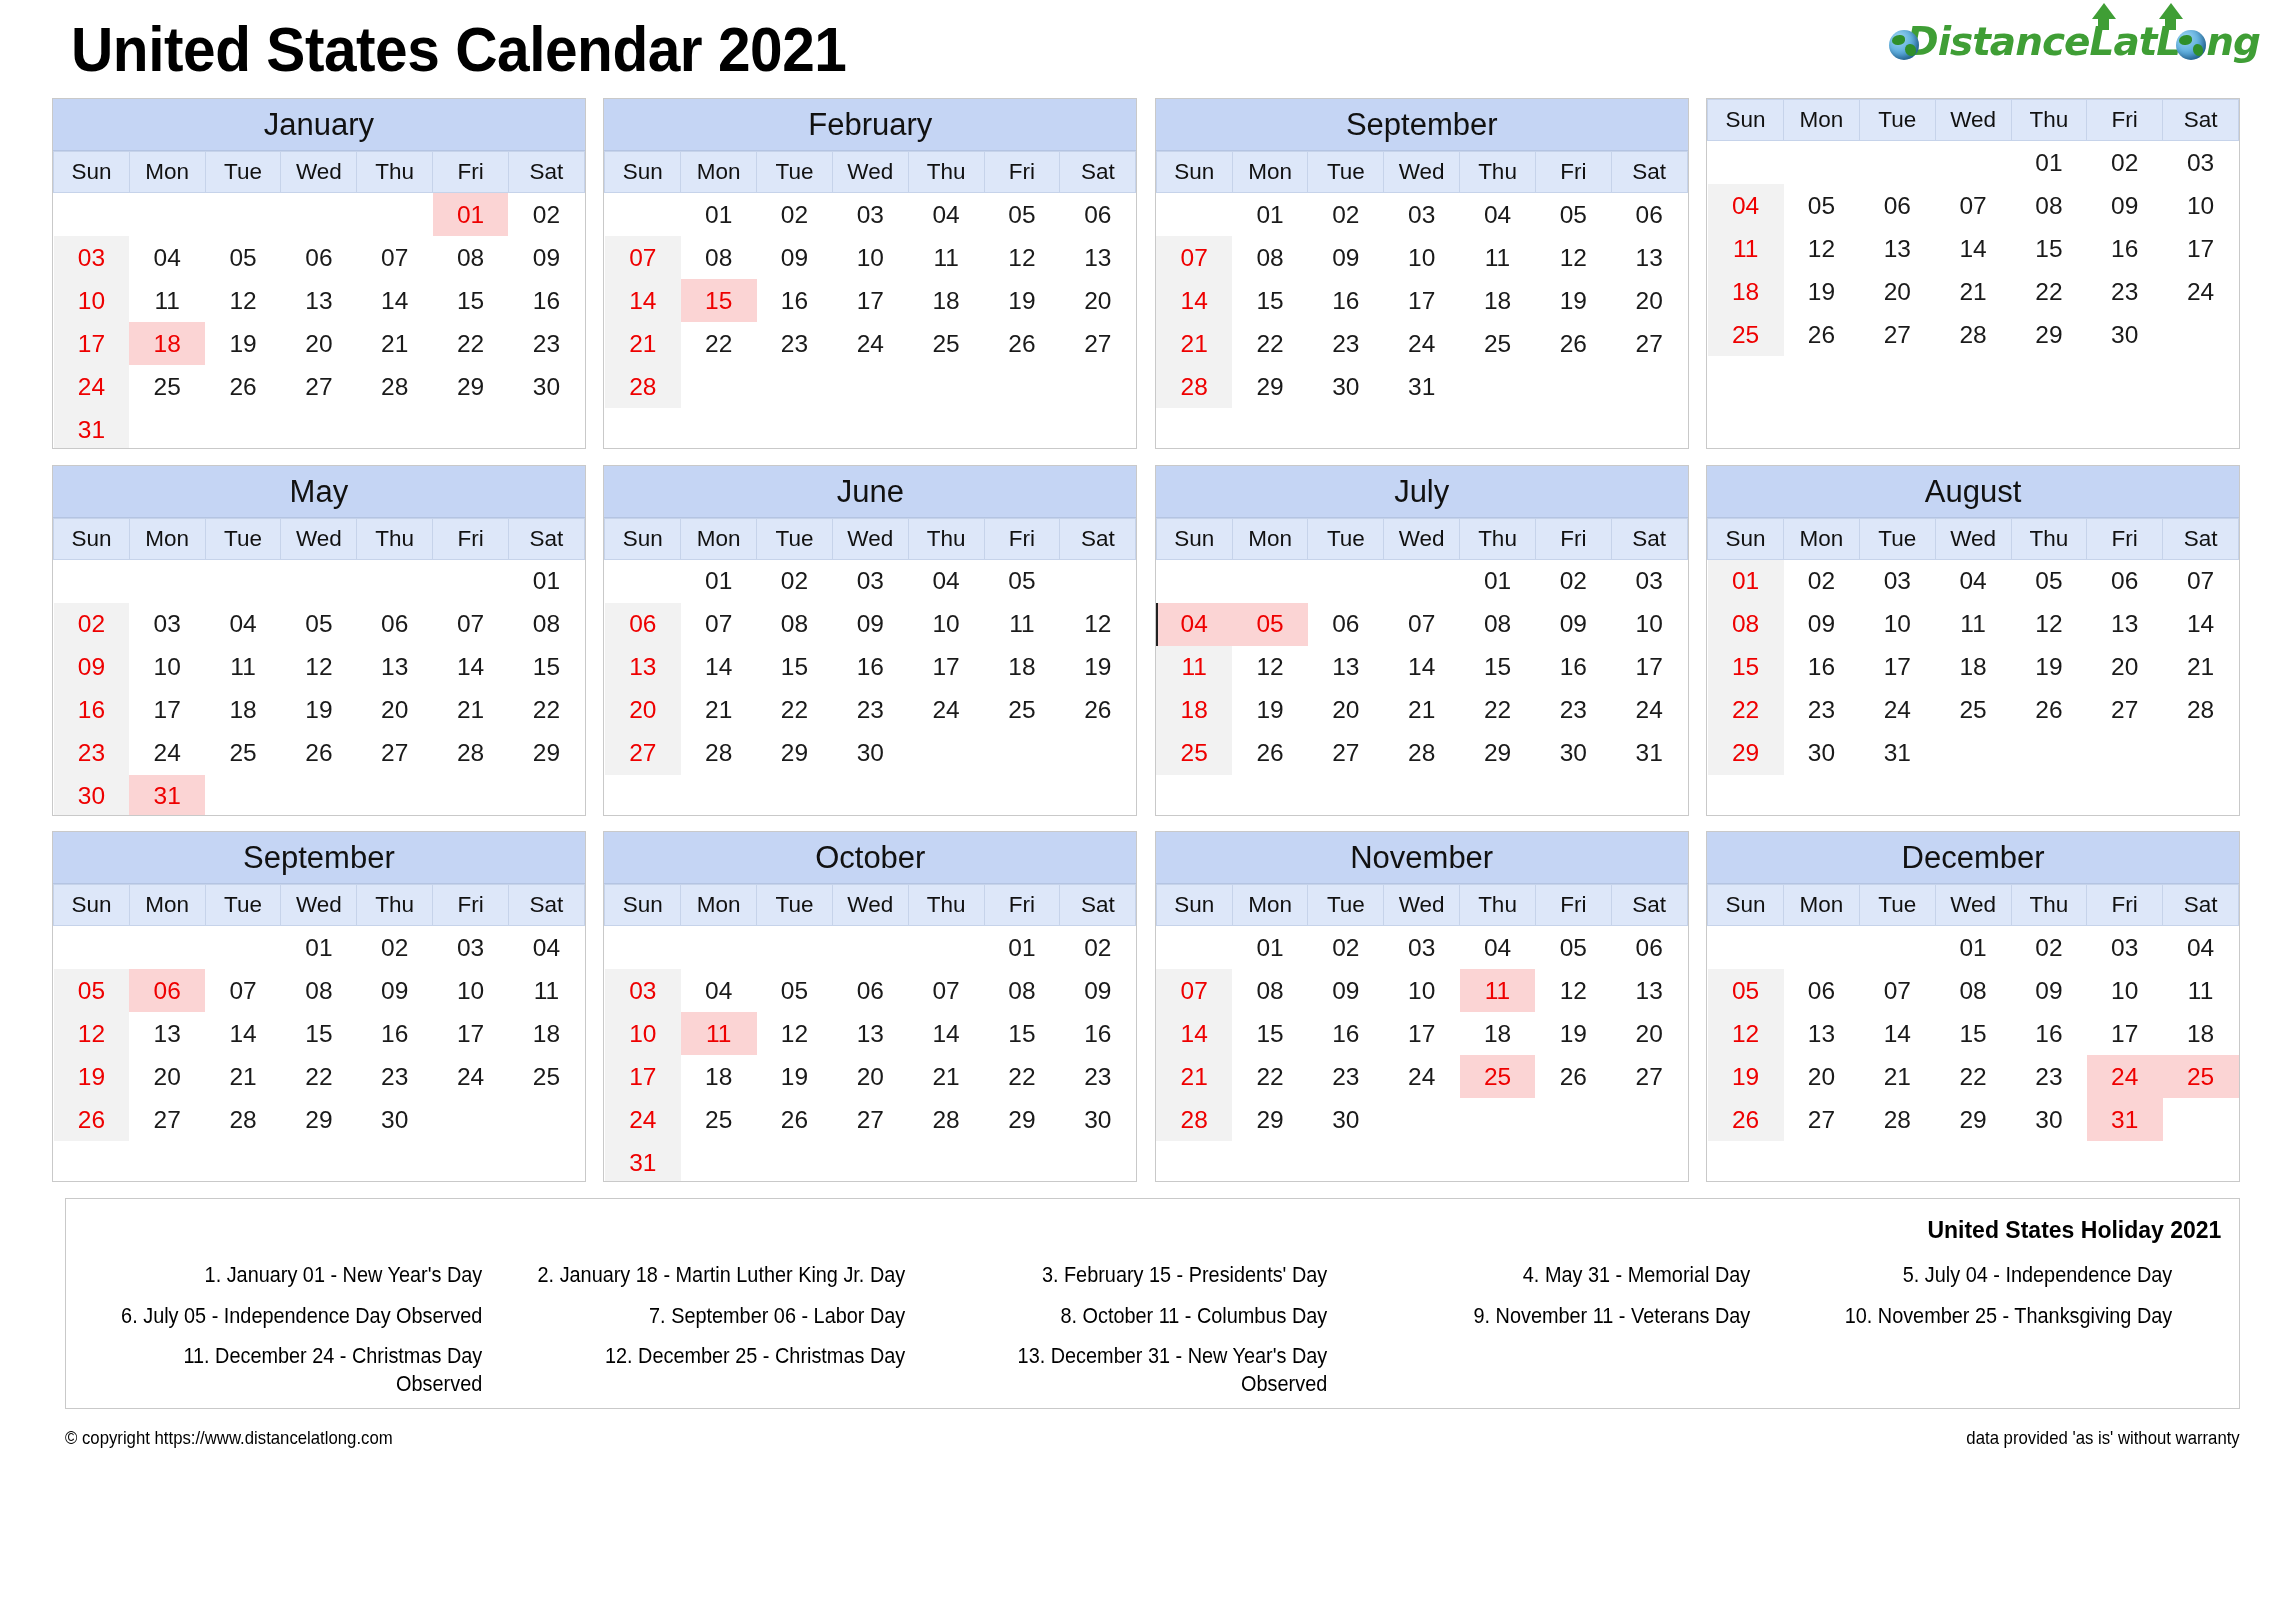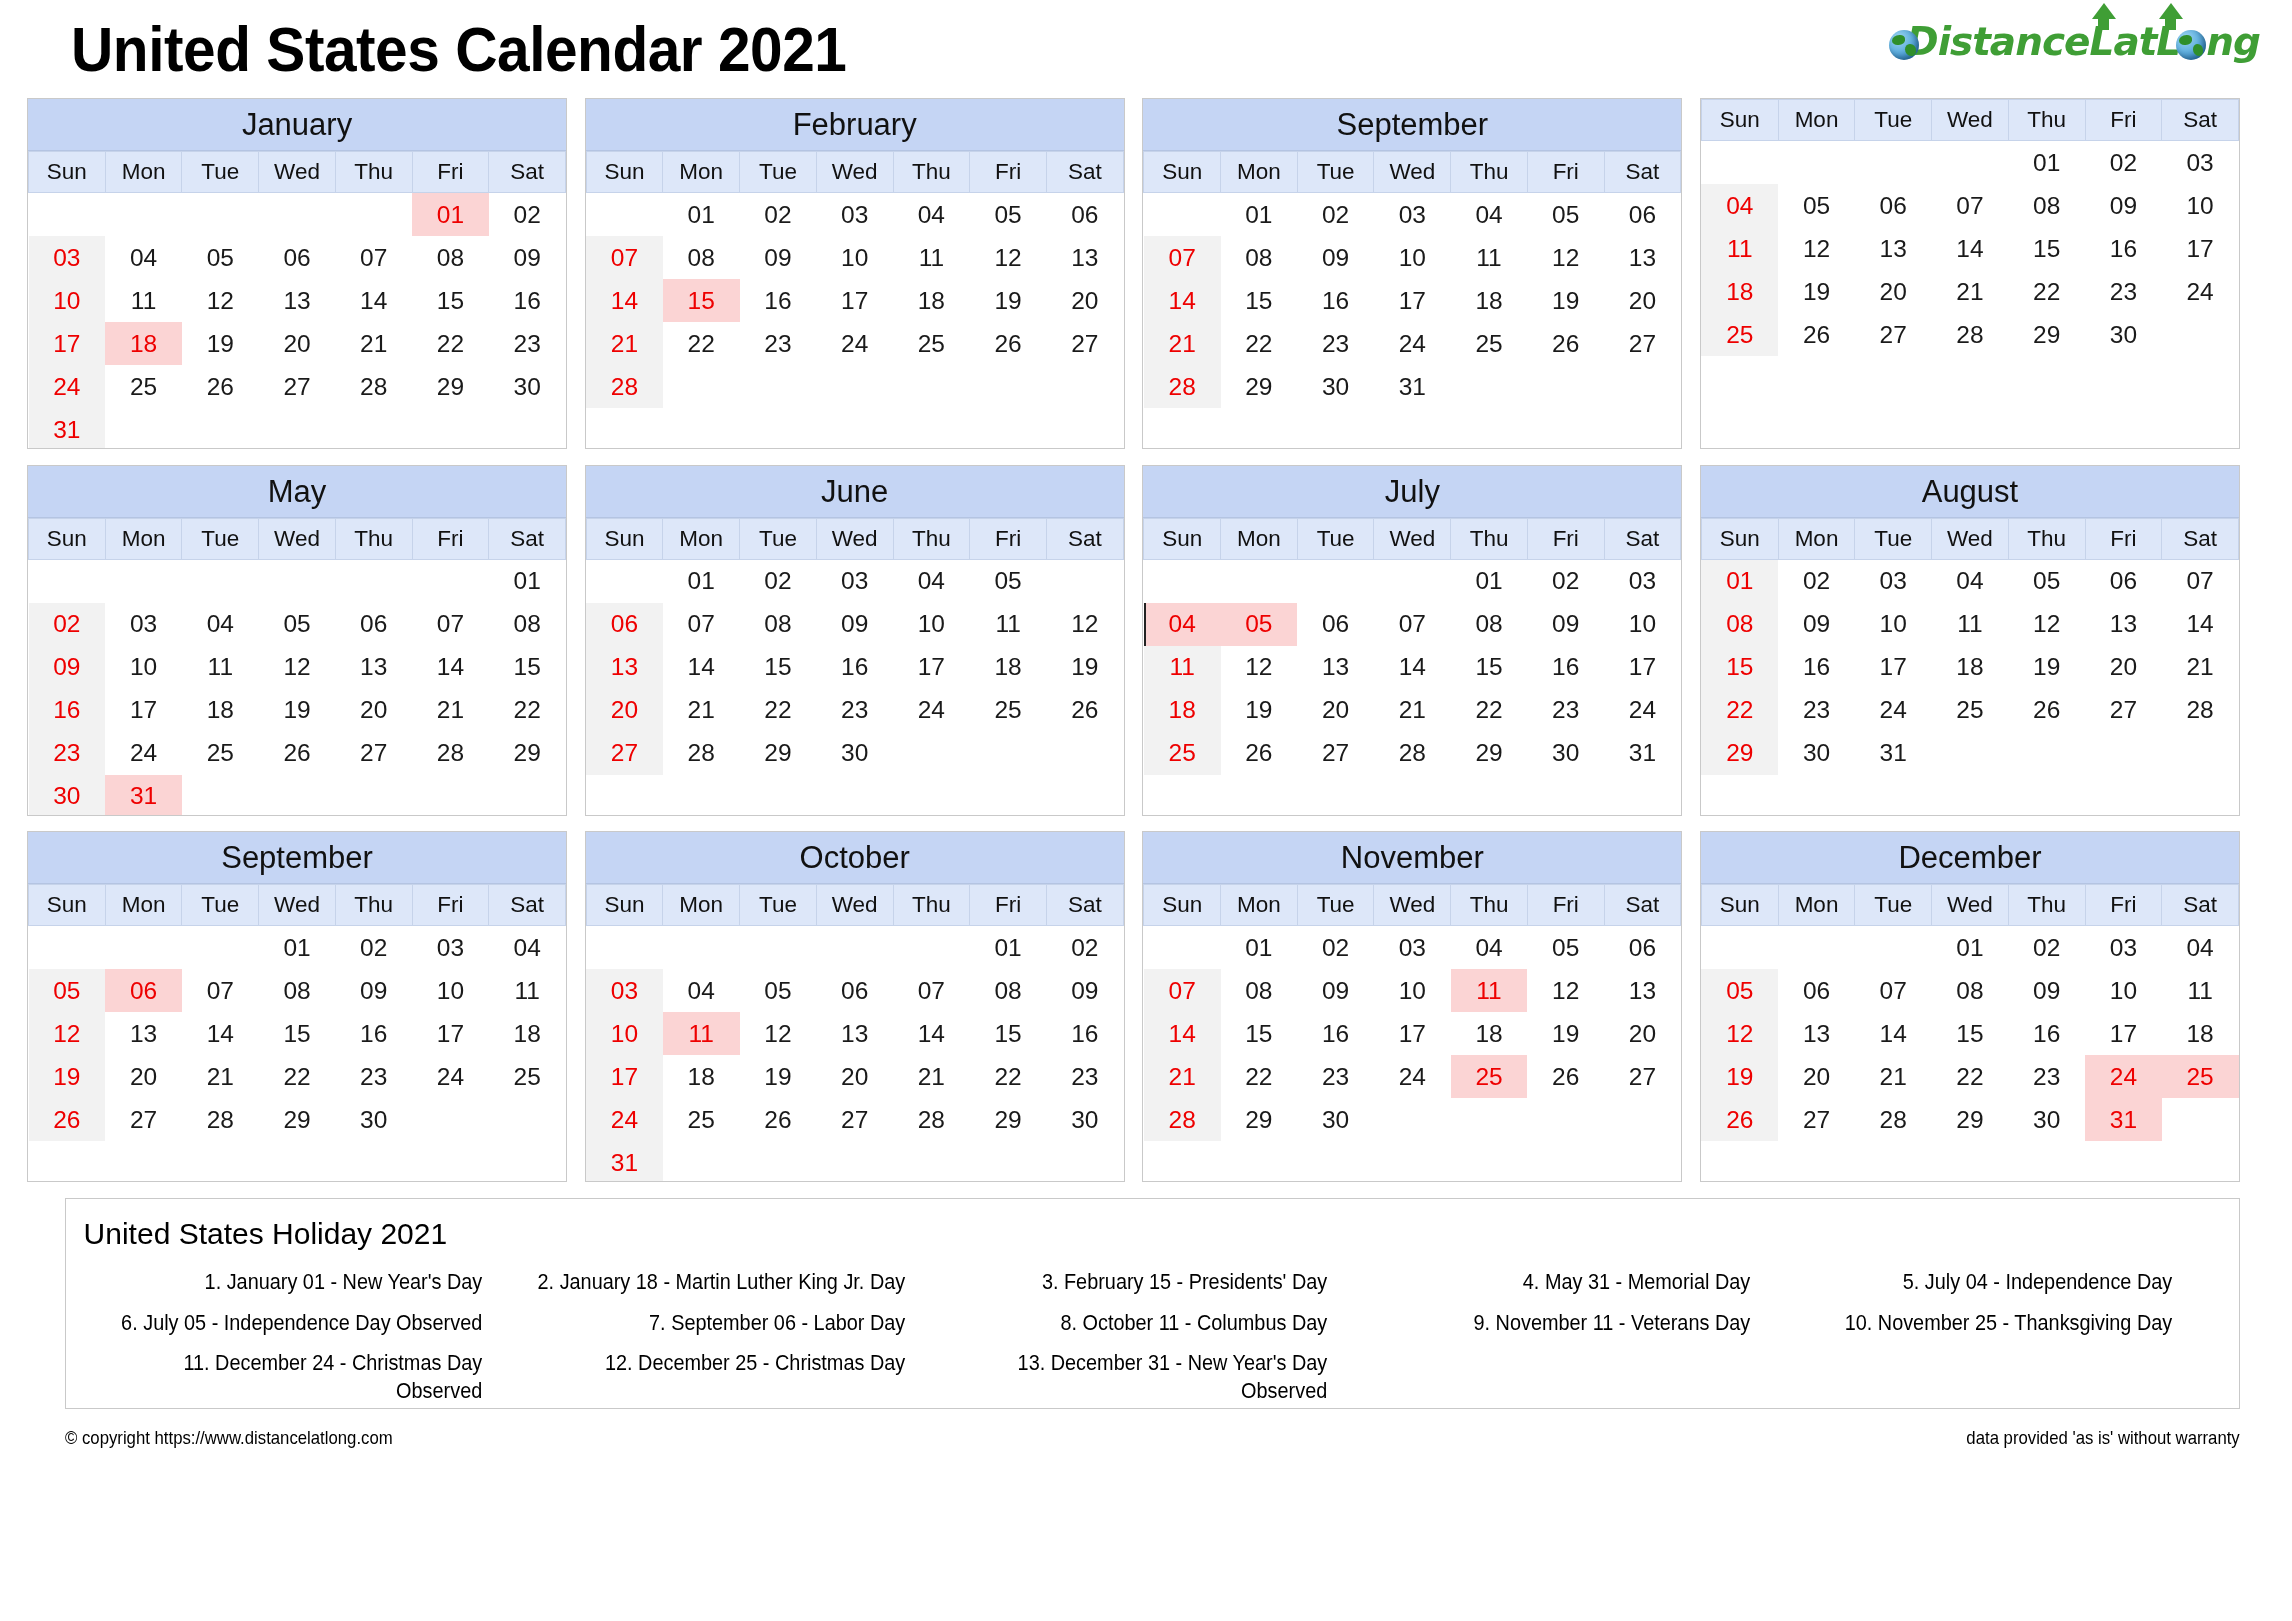--- a/index.html
+++ b/index.html
@@ -104,21 +104,21 @@
     background: #3f9e35;
     top: -4.9px;
   }
 
   
   .months {
     display: grid;
     grid-template-columns: repeat(4, 1fr);
     column-gap: 17.6px;
     row-gap: 15.7px;
-    padding: 0 53px 0 27px;
+    padding: 0 53px 0 52px;
     box-sizing: border-box;
   }
   .month-card {
     border: 1px solid #c9c9c9;
     background: #ffffff;
     box-sizing: border-box;
     height: 351px;
     overflow: hidden;
   }
   .month-title {
@@ -163,24 +163,24 @@
   
   .holiday-box {
     margin: 15.7px 53px 0 65px;
     border: 1px solid #c9c9c9;
     box-sizing: border-box;
     padding: 13.7px 17.6px 19.6px 17.6px;
     background: #fff;
     height: 211px;
   }
   .holiday-heading {
-    text-align: left;
-    font-size: 30px;
+    text-align: right;
+    font-size: 23px;
     margin: 3.9px 0 17.6px 0;
-    font-weight: normal;
+    font-weight: bold;
   }
   .holiday-list {
     display: grid;
     grid-template-columns: repeat(5, 1fr);
     column-gap: 5.9px;
     row-gap: 11.8px;
     padding: 0 15.7px;
     text-align: right;
   }
   .holiday-item {

